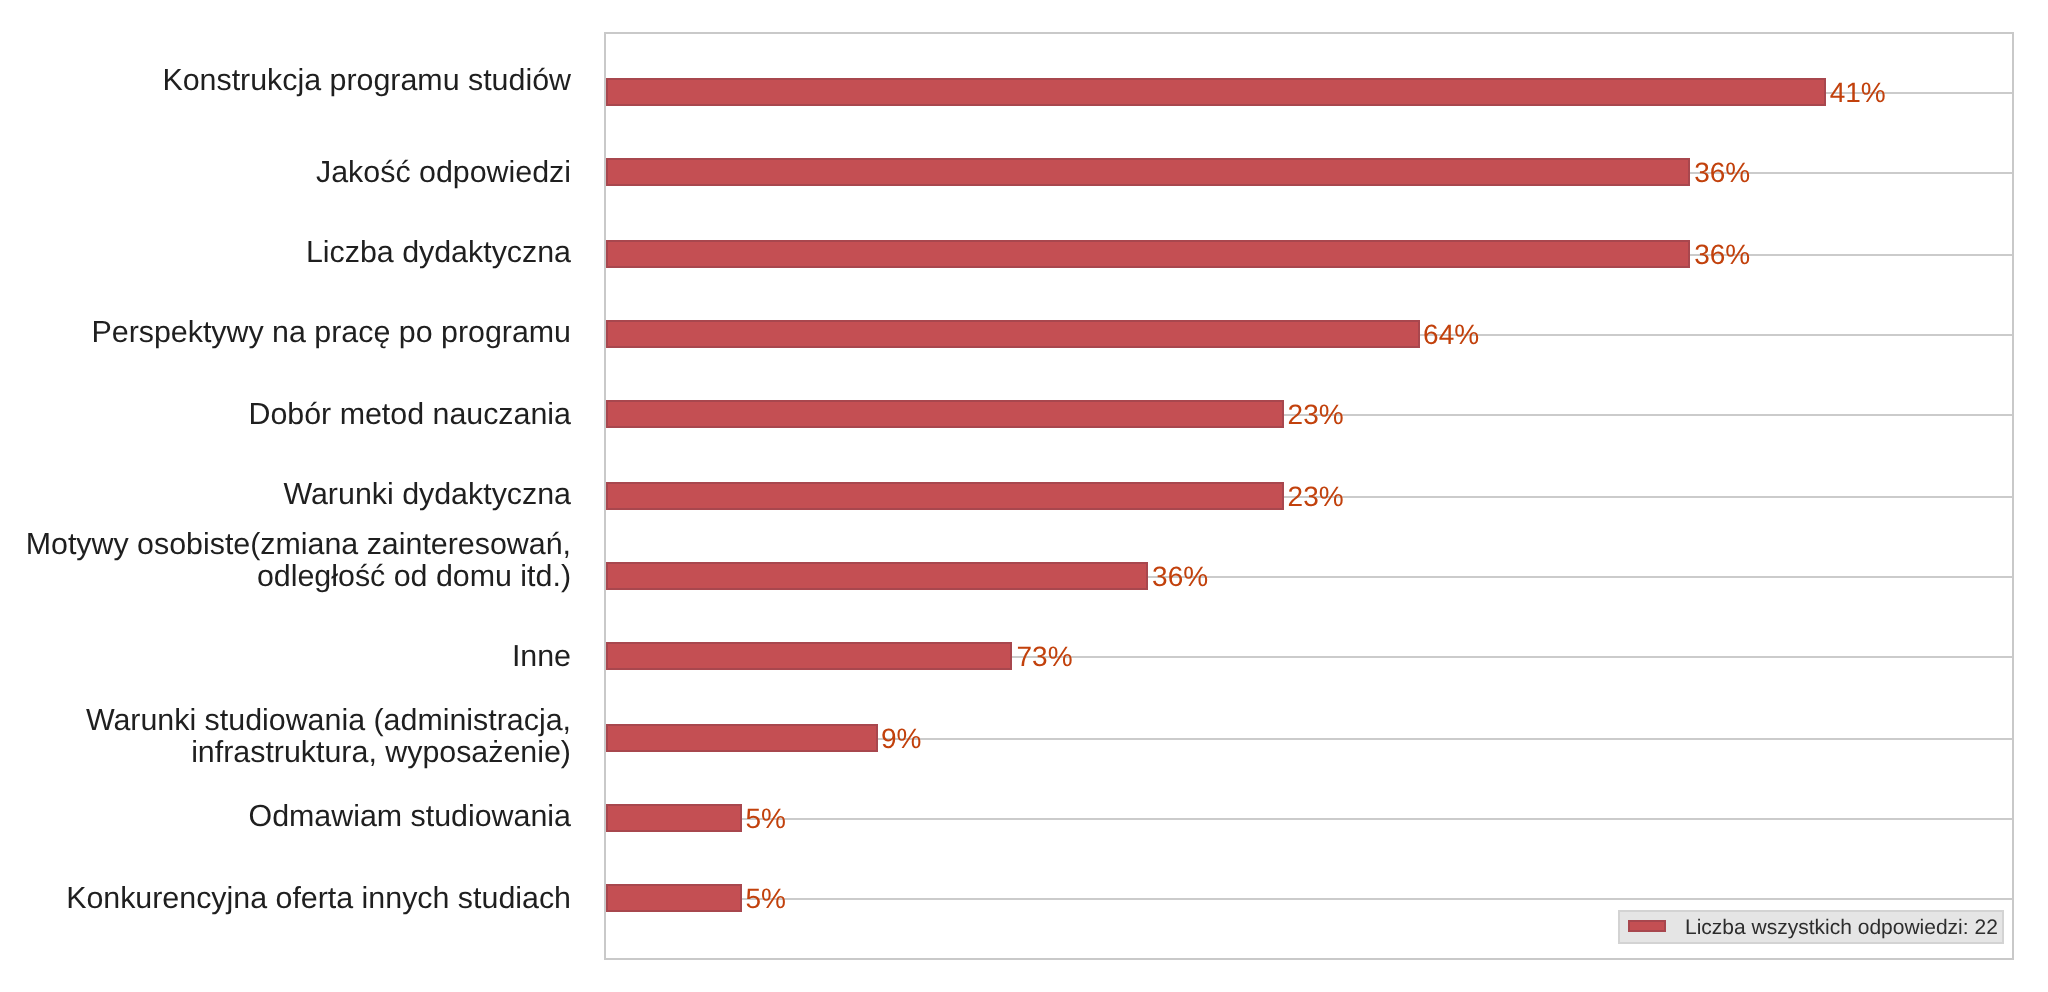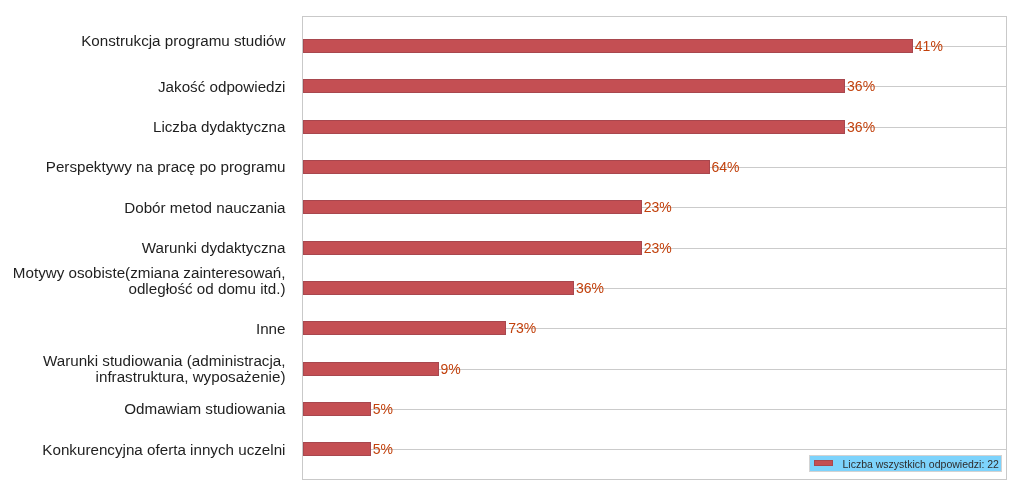--- a/index.html
+++ b/index.html
@@ -60,21 +60,21 @@
     white-space: nowrap;
     filter: opacity(0.999);
   }
   #legend {
     position: absolute;
     left: 808.5px;
     top: 455.2px;
     width: 193px;
     height: 16.5px;
     border: 1px solid #d3d3d3;
-    background: #7dd3fc;
+    background: #e5e5e5;
     box-sizing: border-box;
   }
   #legend-swatch {
     position: absolute;
     left: 4.5px;
     top: 4.2px;
     width: 19px;
     height: 6px;
     background: #c44f53;
     border: 1px solid #a8474e;
@@ -144,20 +144,20 @@
     <div class="cat-label" style="top:119.14px">Liczba dydaktyczna</div>
     <div class="cat-label" style="top:159.46px">Perspektywy na pracę po programu</div>
     <div class="cat-label" style="top:199.78px">Dobór metod nauczania</div>
     <div class="cat-label" style="top:240.1px">Warunki dydaktyczna</div>
     <div class="cat-label" style="top:265px">Motywy osobiste(zmiana zainteresowań,
 odległość od domu itd.)</div>
     <div class="cat-label" style="top:320.74px">Inne</div>
     <div class="cat-label" style="top:353.06px">Warunki studiowania (administracja,
 infrastruktura, wyposażenie)</div>
     <div class="cat-label" style="top:401.38px">Odmawiam studiowania</div>
-    <div class="cat-label" style="top:441.7px">Konkurencyjna oferta innych uczelni</div>
+    <div class="cat-label" style="top:441.7px">Konkurencyjna oferta innych studiach</div>
   </div>
 
   <div id="legend">
     <span id="legend-swatch"></span>
     <span id="legend-label">Liczba wszystkich odpowiedzi: 22</span>
   </div>
 </div>
 
 </body></html>

